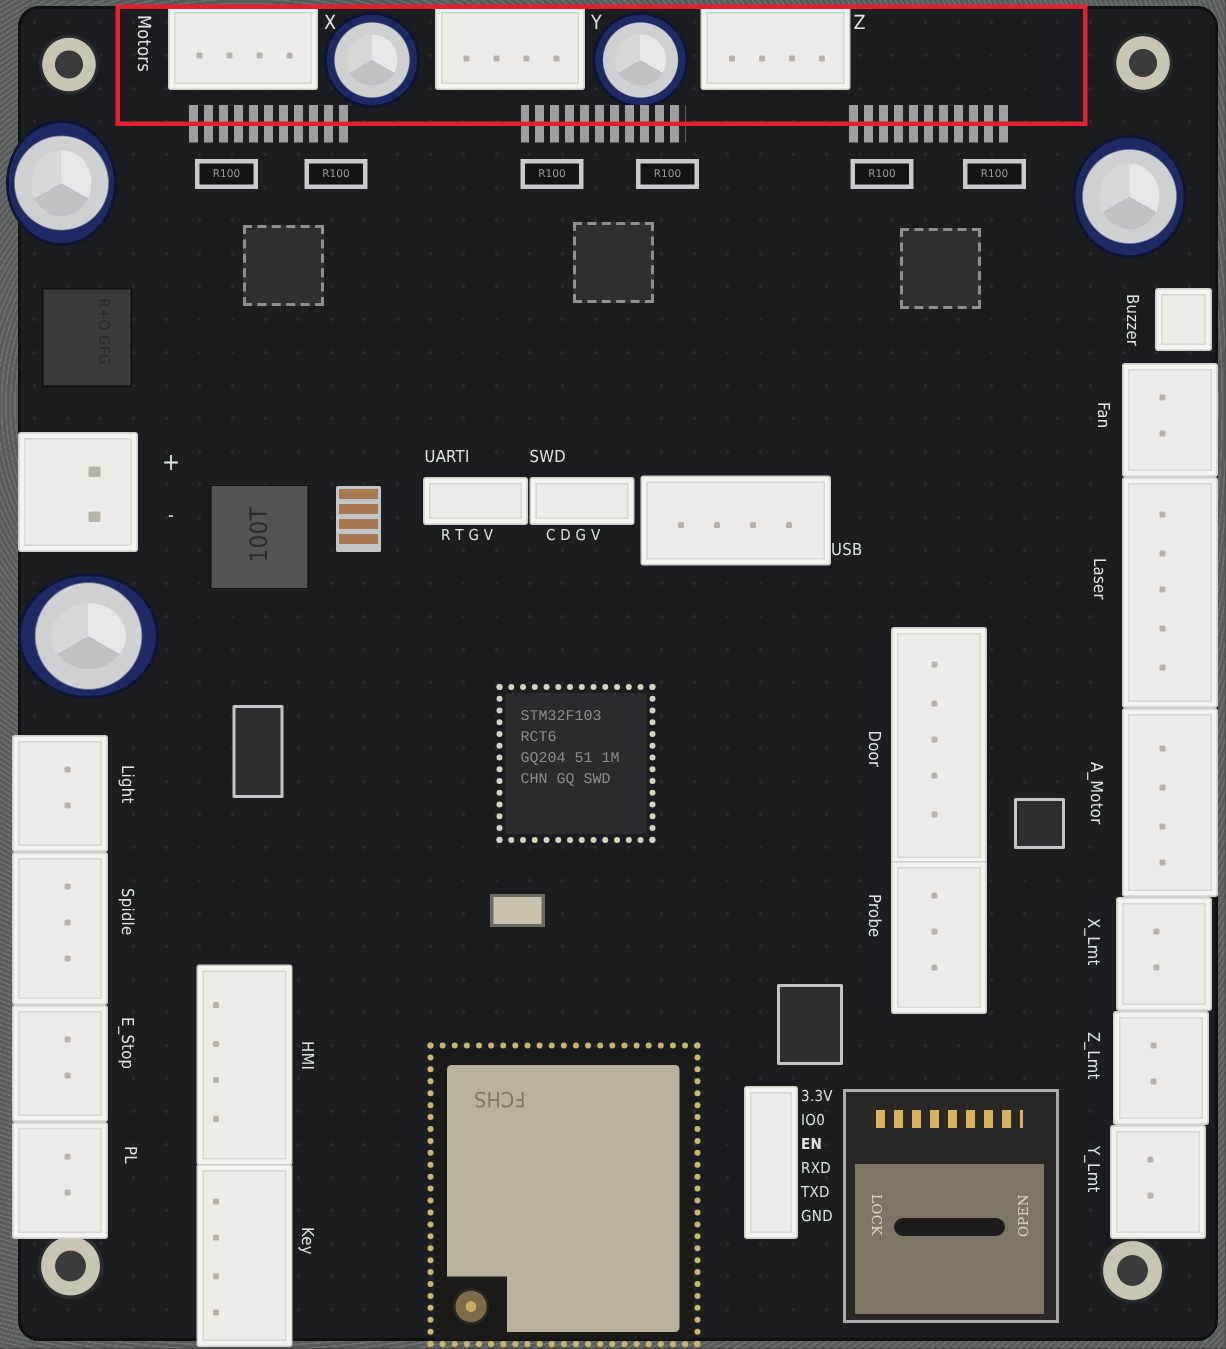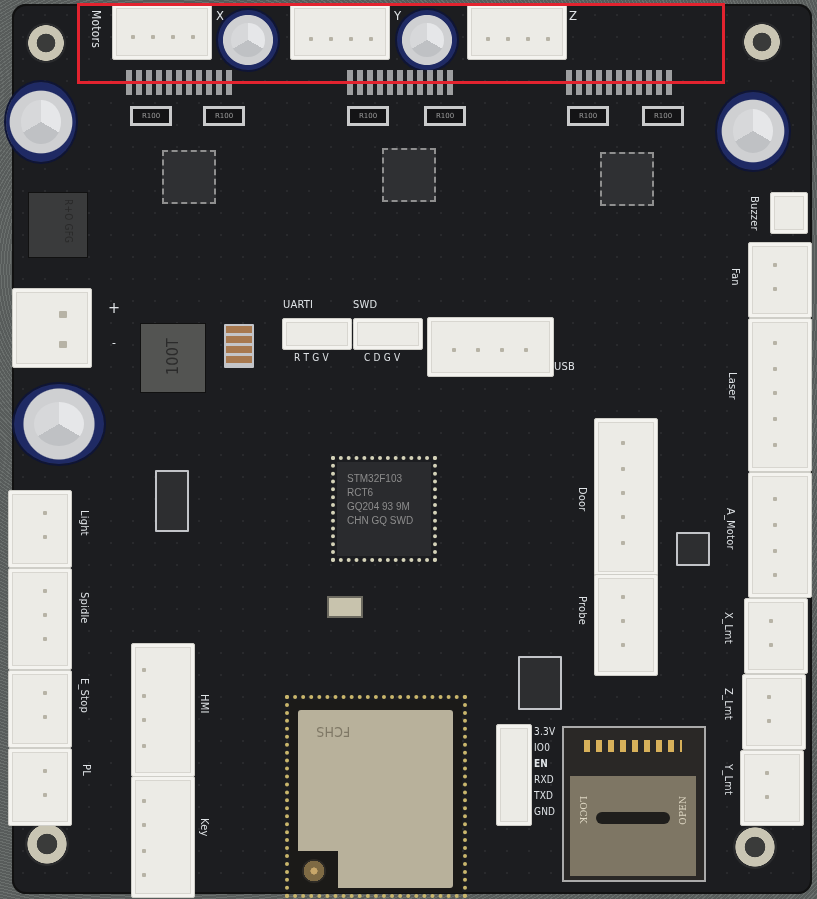--- a/index.html
+++ b/index.html
@@ -29,21 +29,21 @@
   .smd.dark { background:#2d2e30; }
   .res { position:absolute; background:#141416; border:3px solid #c9cacb; color:#9a9a9a; font-size:7px;
          display:flex; align-items:center; justify-content:center; }
   .highlight { position:absolute; left:77px; top:3px; width:648px; height:81px; border:3px solid #e2232f; box-sizing:border-box; }
   .esp { position:absolute; left:290px; top:700px; width:172px; height:193px; background:#1b1a18; }
   .esp .shield { position:absolute; left:8px; top:10px; width:155px; height:178px; background:#b8b19b; border-radius:3px; }
   .esp .cut { position:absolute; left:0; bottom:0; width:48px; height:42px; background:#1b1a18; }
   .sd { position:absolute; left:562px; top:726px; width:140px; height:152px; background:#2a2826; border:2px solid #aaa; }
   .sd .shell { position:absolute; left:6px; top:48px; width:126px; height:100px; background:#7e7664; }
   .mcu { position:absolute; left:337px; top:462px; width:94px; height:94px; background:#2a2b2e; }
-  .mcu .txt { position:absolute; left:10px; top:10px; color:#8c8c8c; font-size:10px; line-height:14px; font-family:Liberation Sans, sans-serif; }
+  .mcu .txt { position:absolute; left:10px; top:10px; color:#8c8c8c; font-size:10px; line-height:14px; font-family:Liberation Mono, monospace; }
 </style>
 </head>
 <body>
 
 <div class="bg-noise"></div>
 
 <div class="pcb"></div>
 
 <div class="hole" style="left:26px;top:23px;width:40px;height:40px;"></div>
 <div class="hole" style="left:742px;top:22px;width:40px;height:40px;"></div>
@@ -119,21 +119,21 @@
     <span class="pin" style="left:48px;top:30px"></span>
     <span class="pin" style="left:72px;top:30px"></span>
     <span class="pin" style="left:96px;top:30px"></span>
 </div>
 <div class="silk" style="left:554px;top:360px;font-size:11px;">USB</div>
 
 <div class="mcu" style="outline:4px dotted #d4d2b8;outline-offset:2px;">
   <div class="txt">
     <div>STM32F103</div>
     <div>RCT6</div>
-    <div>GQ204 93 9M</div>
+    <div>GQ204 51 1M</div>
     <div>CHN GQ SWD</div>
   </div>
 </div>
 
 <div class="chip" style="left:327px;top:596px;width:32px;height:18px;background:#c8c3ad;border:2px solid #6c6a60;"></div>
 
 <div class="silk vert" style="left:748px;top:196px;">Buzzer</div>
 <div class="conn" style="left:770px;top:192px;width:36px;height:40px;"></div>
 <div class="silk vert" style="left:729px;top:268px;">Fan</div>
 <div class="conn" style="left:748px;top:242px;width:62px;height:74px;">

